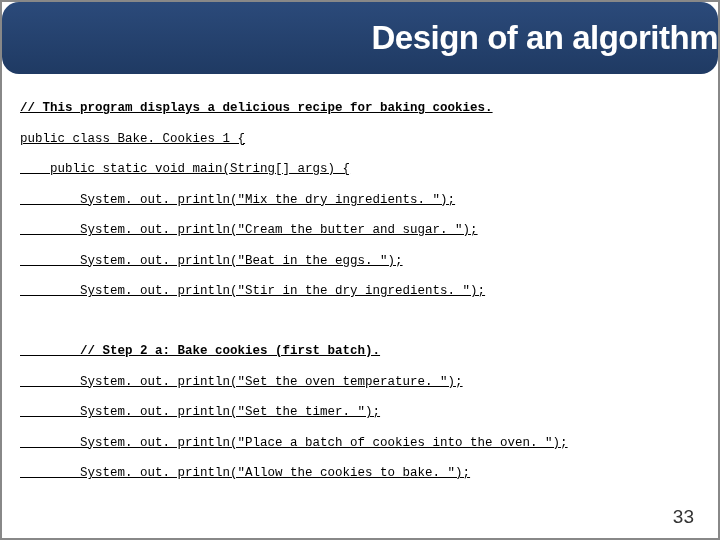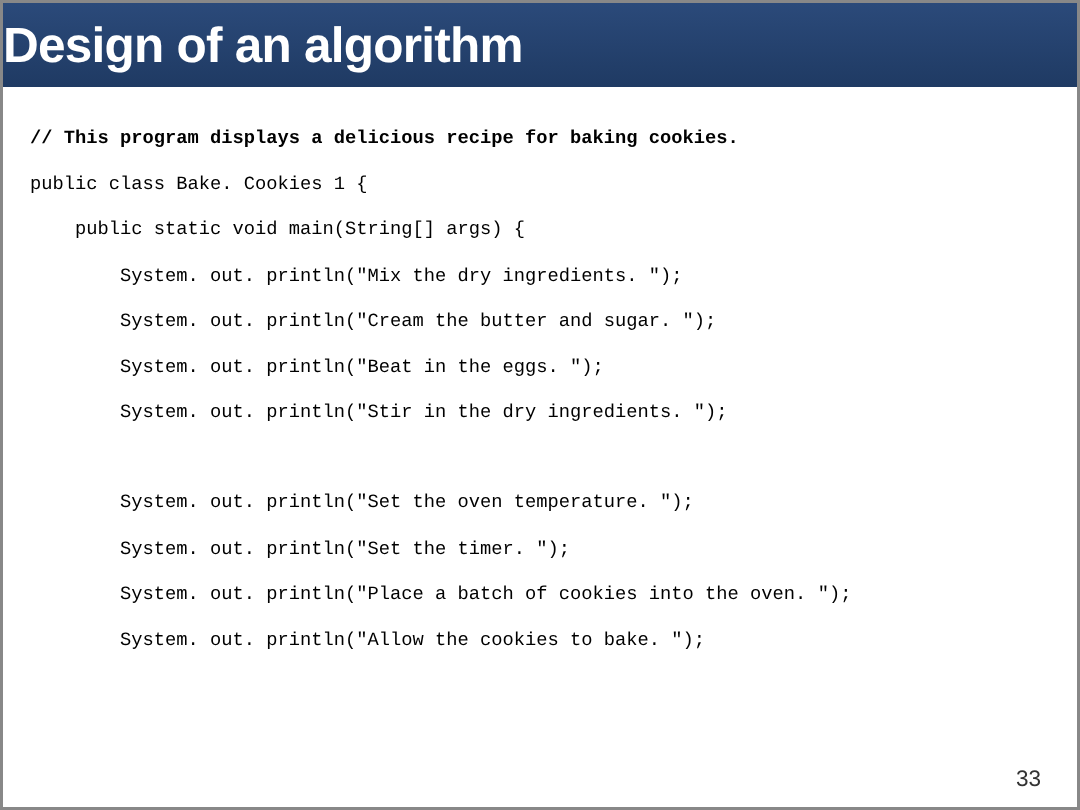--- a/index.html
+++ b/index.html
@@ -5,25 +5,26 @@
   * { margin: 0; padding: 0; box-sizing: border-box; }
   html, body { width: 720px; height: 540px; overflow: hidden; }
   body {
     background: #fff;
     border: 2px solid #888;
     font-family: Verdana, Geneva, sans-serif;
     position: relative;
   }
   .title-bar {
     background: linear-gradient(to bottom, #2b4a7a 0%, #1f3a63 100%);
-    height: 56px;
+    height: 72px;
     width: 100%;
     display: flex;
     align-items: center;
-    justify-content: flex-start;
+    justify-content: flex-end;
+    border-radius: 17px;
   }
   .title {
     color: #fff;
     font-weight: bold;
     font-size: 33px;
     font-family: Verdana, Geneva, sans-serif;
     letter-spacing: -0.5px;
   }
   .code-area {
     padding: 12px 18px 8px 18px;
@@ -31,43 +32,44 @@
     font-size: 12.5px;
     line-height: 1.22;
     color: #000;
     white-space: pre;
   }
   .bold { font-weight: bold; }
   .page-num {
     position: absolute;
     bottom: 10px;
     right: 24px;
-    font-size: 15px;
+    font-size: 19px;
     color: #333;
     font-family: Arial, sans-serif;
   }
-  .blk { display: block; }
+  .blk { display: block; text-decoration: underline; }
   .gap { height: 14px; }
 </style>
 </head>
 <body>
 
 <div class="title-bar">
   <div class="title">Design of an algorithm</div>
 </div>
 
 <div class="code-area">
 <span class="blk bold">// This program displays a delicious recipe for baking cookies.</span>
 <span class="blk">public class Bake. Cookies 1 {</span>
 <span class="blk">    public static void main(String[] args) {</span>
 <span class="blk">        System. out. println("Mix the dry ingredients. ");</span>
 <span class="blk">        System. out. println("Cream the butter and sugar. ");</span>
 <span class="blk">        System. out. println("Beat in the eggs. ");</span>
 <span class="blk">        System. out. println("Stir in the dry ingredients. ");</span>
 <div class="gap"></div>
+<span class="blk bold">        // Step 2 a: Bake cookies (first batch).</span>
 <span class="blk">        System. out. println("Set the oven temperature. ");</span>
 <span class="blk">        System. out. println("Set the timer. ");</span>
 <span class="blk">        System. out. println("Place a batch of cookies into the oven. ");</span>
 <span class="blk">        System. out. println("Allow the cookies to bake. ");</span>
 <div class="gap"></div>
 
 
 
 
 

